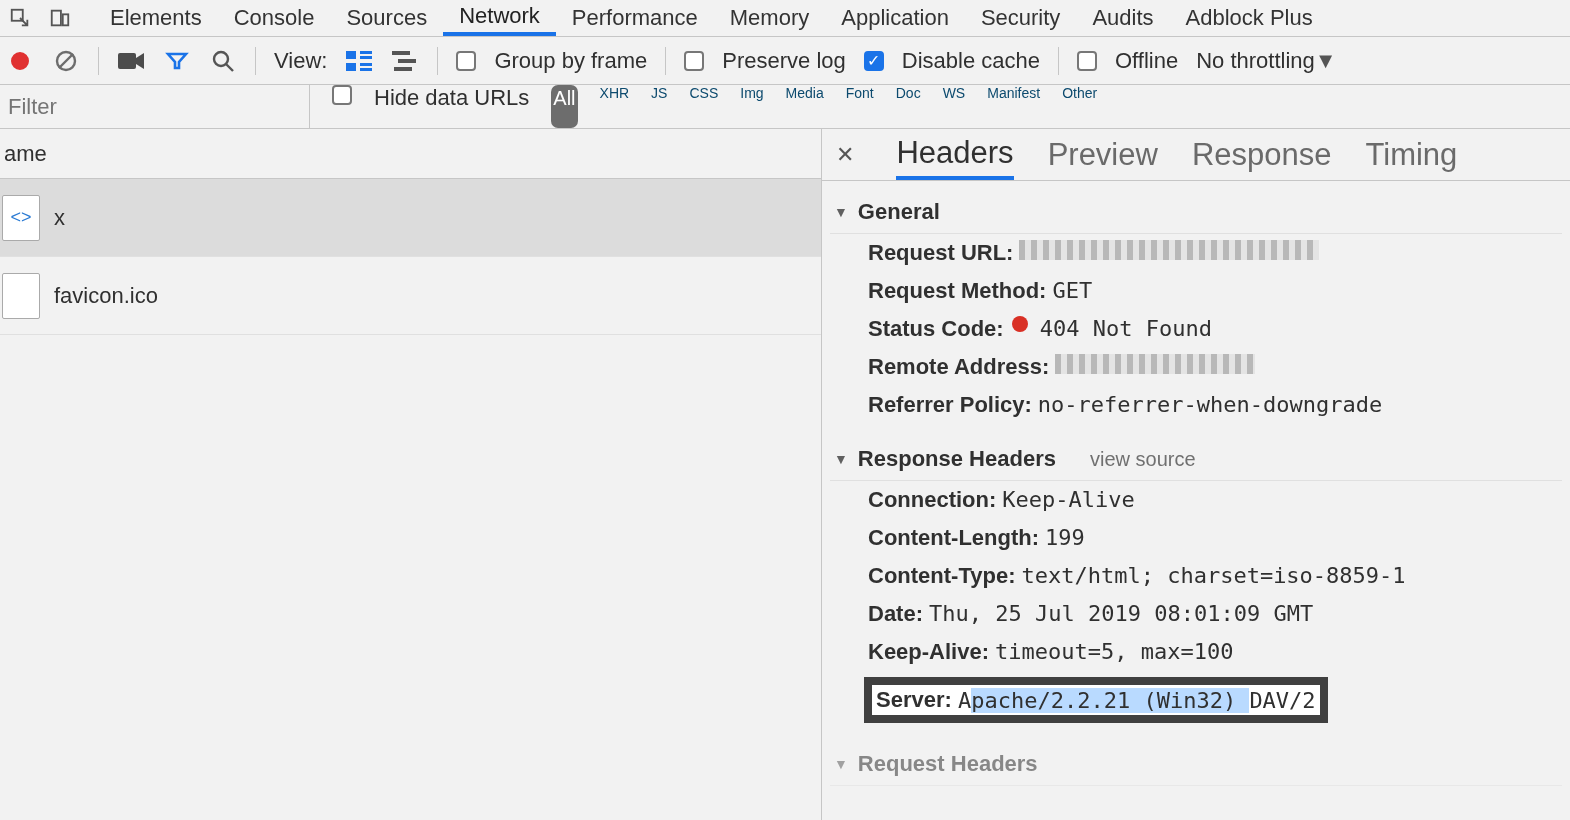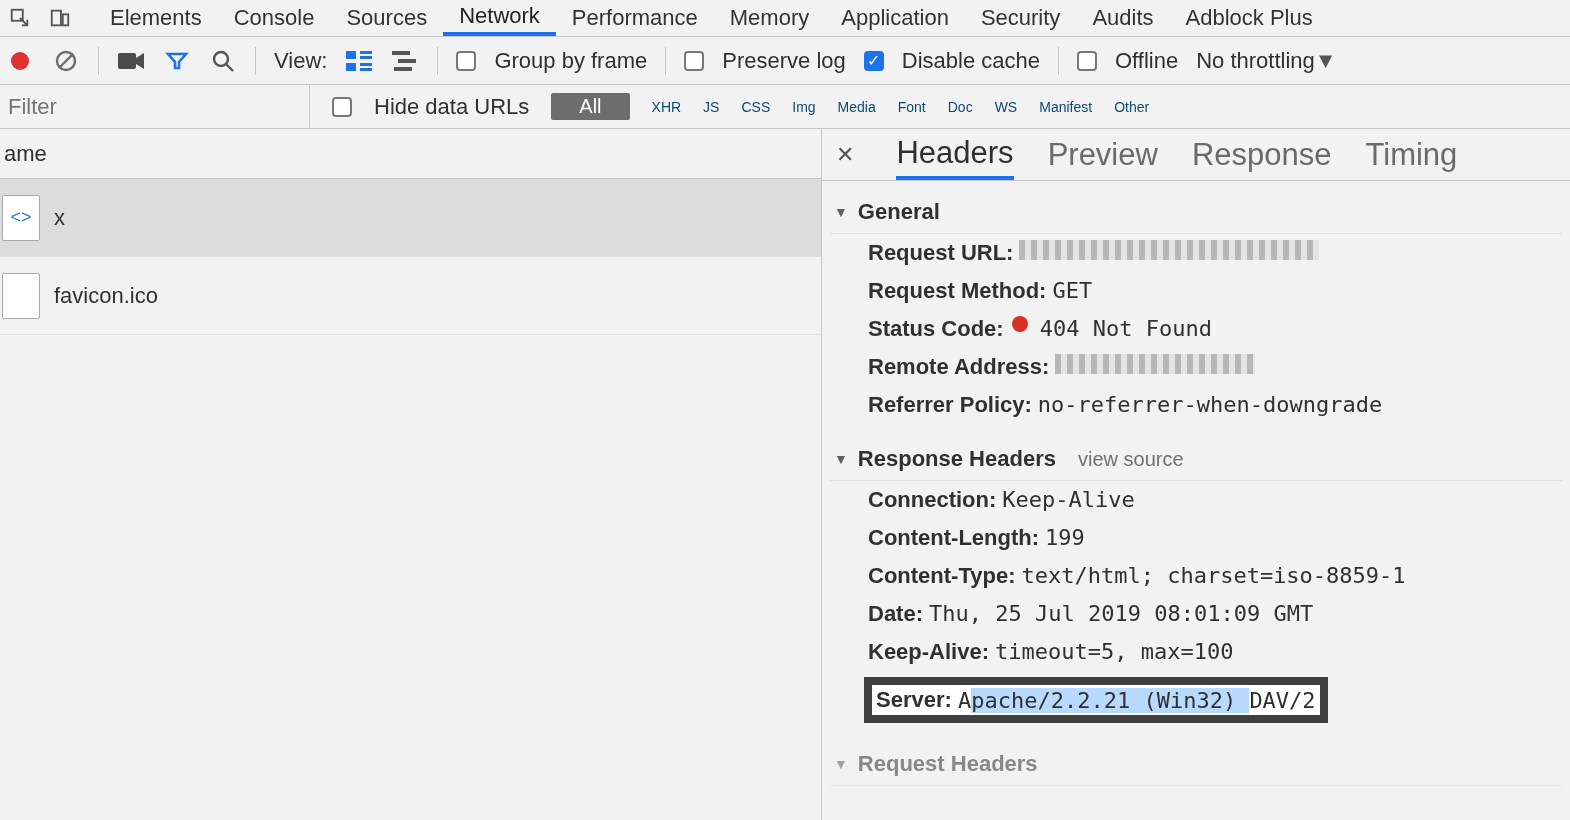--- a/index.html
+++ b/index.html
@@ -18,23 +18,23 @@
 .toolbar .ico{width:28px;height:28px;display:flex;align-items:center;justify-content:center;color:#555}
 .rec-dot{width:18px;height:18px;border-radius:50%;background:#e03131;border:2px solid #e03131}
 .cbx{width:20px;height:20px;border:2px solid #777;border-radius:4px;display:inline-flex;align-items:center;justify-content:center;background:#fff}
 .cbx.checked{background:#1a73e8;border-color:#1a73e8;color:#fff}
 .cbx.checked::after{content:"✓";font-size:16px;line-height:1}
 .lbl{font-size:22px;color:#303030}
 .selwrap{display:flex;align-items:center;}
 .caret{color:#555}
 
 
-.filter-row{display:flex;align-items:center;height:44px;border-bottom:1px solid #c6c6c6;gap:22px}
+.filter-row{display:flex;height:44px;border-bottom:1px solid #c6c6c6;gap:22px}
 .filter-input{width:310px;height:100%;border:none;outline:none;background:transparent;padding:0 8px;font-size:22px;color:#303030;border-right:1px solid #c6c6c6}
-.pill{background:#6d6d6d;color:#fff;border-radius:2px;padding:2px 28px;font-size:20px}
+.pill{background:#6d6d6d;color:#fff;border-radius:7px;padding:2px 2px;font-size:20px}
 .ftype{font-size:14px;color:#0c4a6e;cursor:pointer}
 
 
 .main{display:flex;height:calc(100% - 37px - 48px - 44px)}
 
 
 .left{width:822px;border-right:1px solid #c6c6c6;display:flex;flex-direction:column}
 .left-head{height:50px;display:flex;align-items:center;border-bottom:1px solid #c6c6c6;padding-left:4px;font-size:22px;color:#303030}
 .req-row{display:flex;align-items:center;height:78px;border-bottom:1px solid #e0e0e0;padding-left:2px;gap:14px;font-size:22px}
 .req-row.sel{background:#dcdcdc}
@@ -42,21 +42,21 @@
 
 
 .right{flex:1;display:flex;flex-direction:column;overflow:hidden}
 .det-tabs{display:flex;align-items:center;height:52px;border-bottom:1px solid #c6c6c6;padding-left:14px;gap:34px}
 .det-tabs .close{font-size:22px;color:#555;cursor:pointer;margin-right:8px}
 .det-tab{font-size:31px;color:#6a6a6a;cursor:pointer;height:100%;display:flex;align-items:center}
 .det-tab.active{color:#303030;border-bottom:4px solid #1a73e8}
 .det-body{flex:1;overflow:auto;padding:10px 8px 20px 8px}
 .sect-head{display:flex;align-items:center;gap:10px;padding:8px 4px;border-bottom:1px solid #e0e0e0;font-weight:700;font-size:22px}
 .tri{color:#606060;font-size:14px}
-.view-src{font-weight:400;color:#707070;font-size:20px;margin-left:12px}
+.view-src{font-weight:400;color:#707070;font-size:20px;margin-left:24px}
 .kv{padding:6px 0 6px 38px;font-size:22px;display:flex;align-items:flex-start;flex-wrap:wrap;gap:6px}
 .kv .k{font-weight:700}
 .status-dot{width:16px;height:16px;border-radius:50%;background:#d93025;display:inline-block;margin:0 6px 0 2px;vertical-align:middle}
 .redact{display:inline-block;height:20px;background:repeating-linear-gradient(90deg,#b8b8b8 0 6px,#e4e4e4 6px 12px);vertical-align:middle}
 .hl-box{border:8px solid #404040;background:#fff;padding:2px 4px;display:inline-flex;align-items:center}
 .hl-sel{background:#b9daff}
 
 svg{display:block}
 </style>
 </head>

